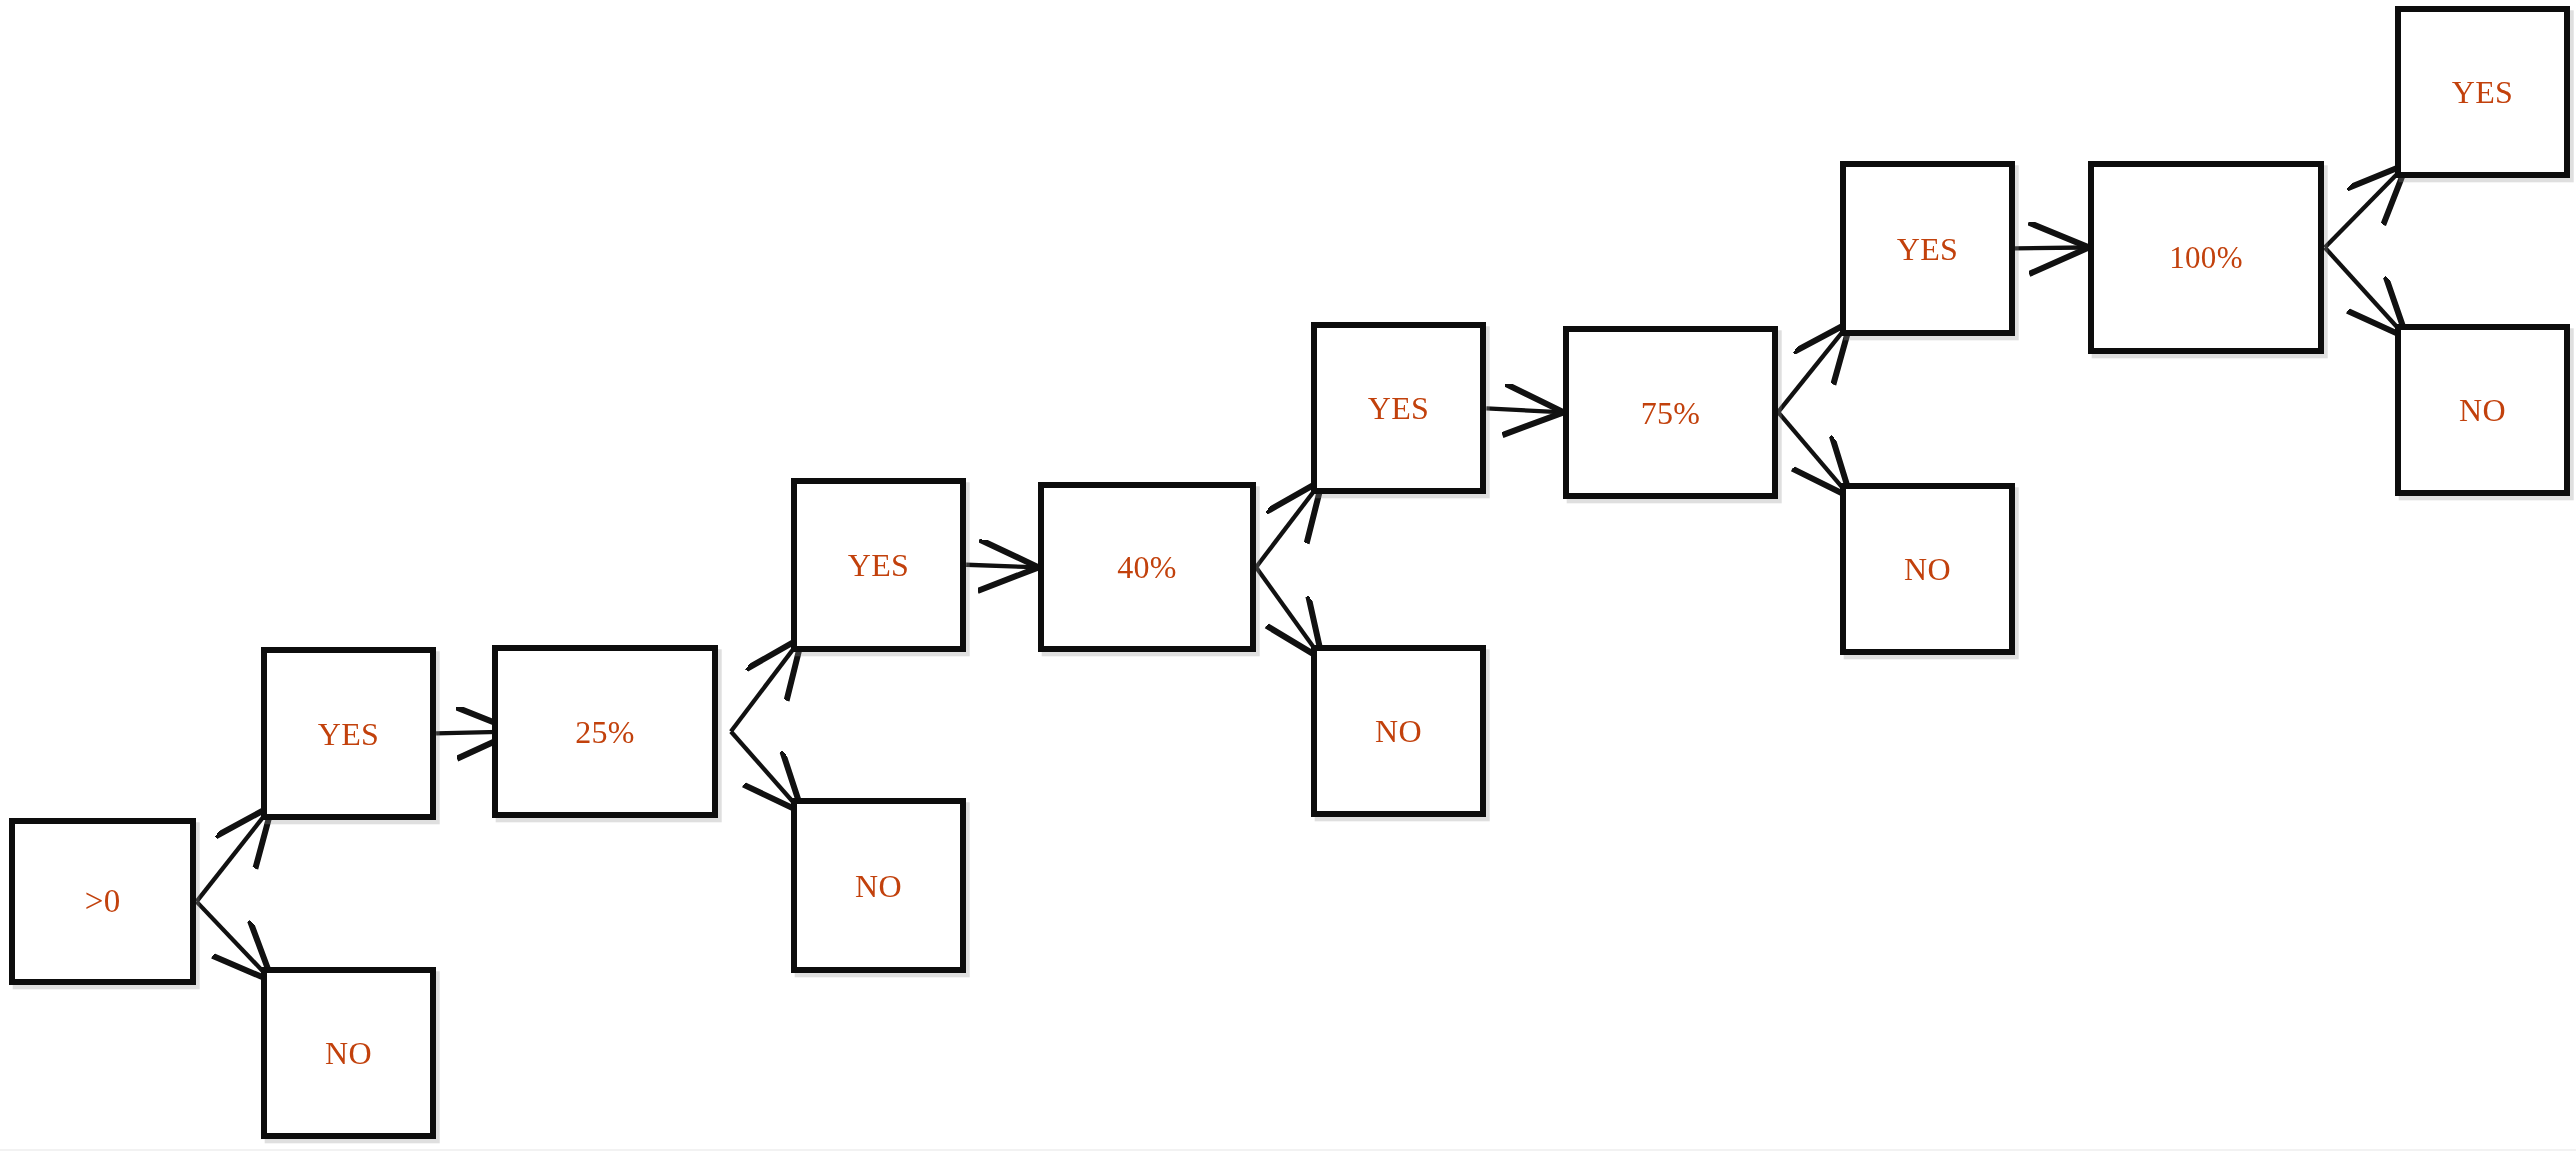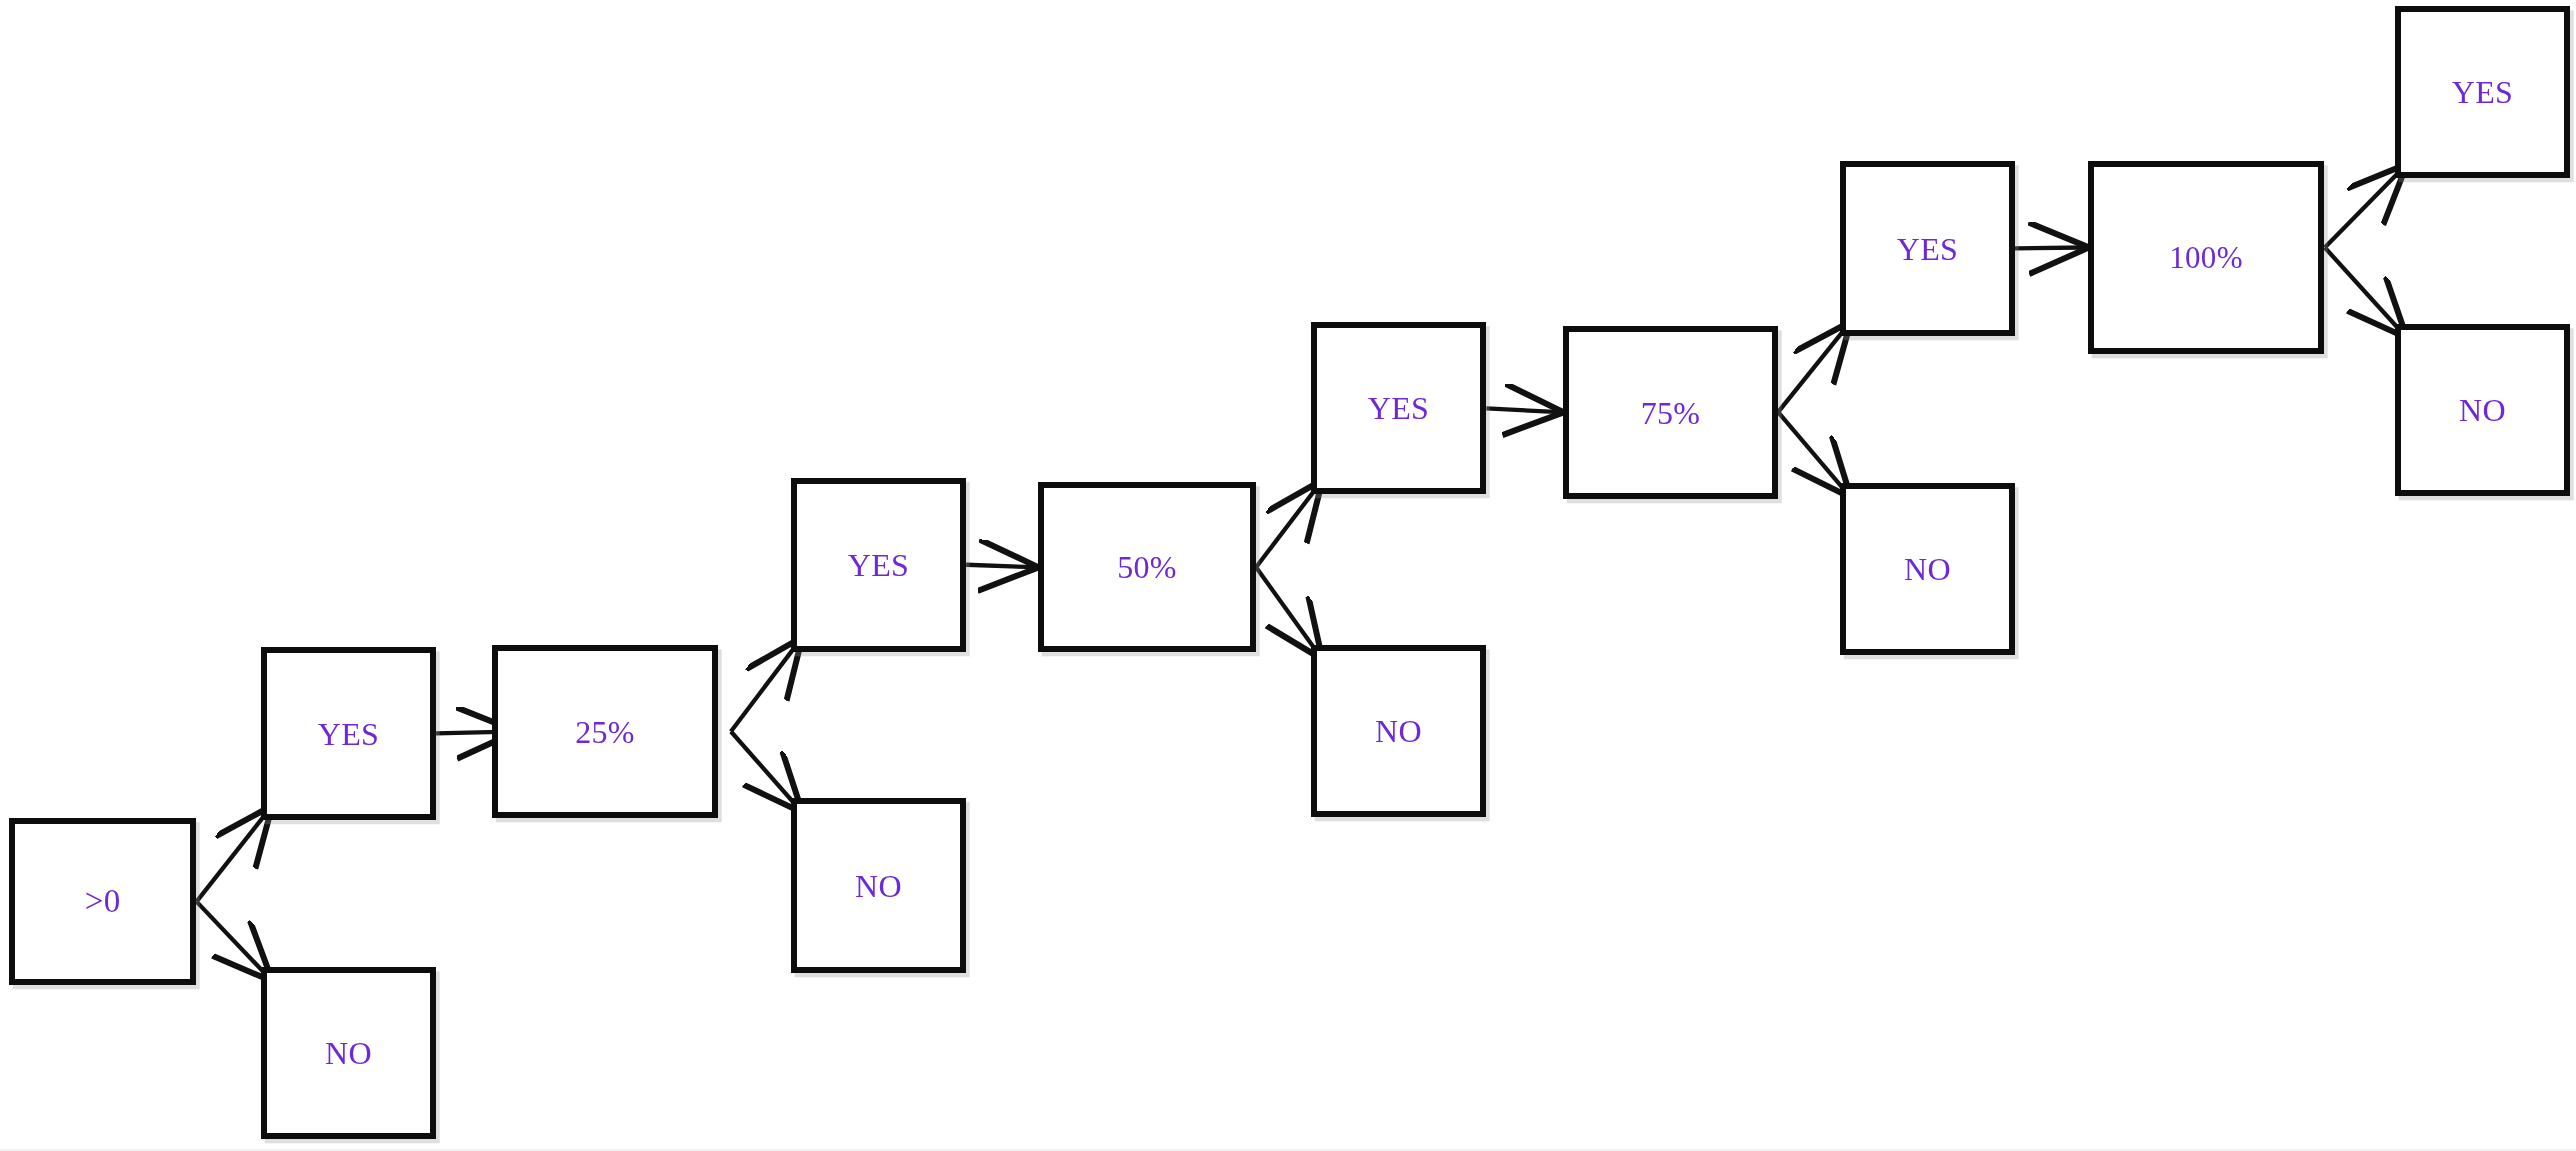--- a/index.html
+++ b/index.html
@@ -29,21 +29,21 @@
     background: #ffffff;
     border: 6.8px solid #0d0d0d;
     display: flex;
     align-items: center;
     justify-content: center;
     box-shadow: 3.7px 4.3px 0 0 rgba(150,150,150,0.30);
     z-index: 3;
   }
   .node .label {
     font-size: 32px;
-    color: #6d28d9;
+    color: #c2410c;
     letter-spacing: 0.3px;
     line-height: 1;
     user-select: none;
     white-space: nowrap;
   }
   .node.wide .label { font-size: 31px; }
   .node.root .label { font-size: 33px; }
   .bottom-rule {
     position: absolute;
     left: 0;
@@ -96,21 +96,21 @@
       <div class="node" style="left: 492px; top: 645px; width: 226px; height: 173px; border-color: rgb(13, 13, 13); background: rgb(255, 255, 255);">
         <span class="label">25%</span>
       </div>
       <div class="node" style="left: 791px; top: 478px; width: 175px; height: 174px; border-color: rgb(13, 13, 13); background: rgb(255, 255, 255);">
         <span class="label">YES</span>
       </div>
       <div class="node" style="left: 791px; top: 798px; width: 175px; height: 175px; border-color: rgb(13, 13, 13); background: rgb(255, 255, 255);">
         <span class="label">NO</span>
       </div>
       <div class="node" style="left: 1038px; top: 482px; width: 218px; height: 170px; border-color: rgb(13, 13, 13); background: rgb(255, 255, 255);">
-        <span class="label">50%</span>
+        <span class="label">40%</span>
       </div>
       <div class="node" style="left: 1311px; top: 322px; width: 175px; height: 172px; border-color: rgb(13, 13, 13); background: rgb(255, 255, 255);">
         <span class="label">YES</span>
       </div>
       <div class="node" style="left: 1311px; top: 645px; width: 175px; height: 172px; border-color: rgb(13, 13, 13); background: rgb(255, 255, 255);">
         <span class="label">NO</span>
       </div>
       <div class="node" style="left: 1563px; top: 326px; width: 215px; height: 173px; border-color: rgb(13, 13, 13); background: rgb(255, 255, 255);">
         <span class="label">75%</span>
       </div>

